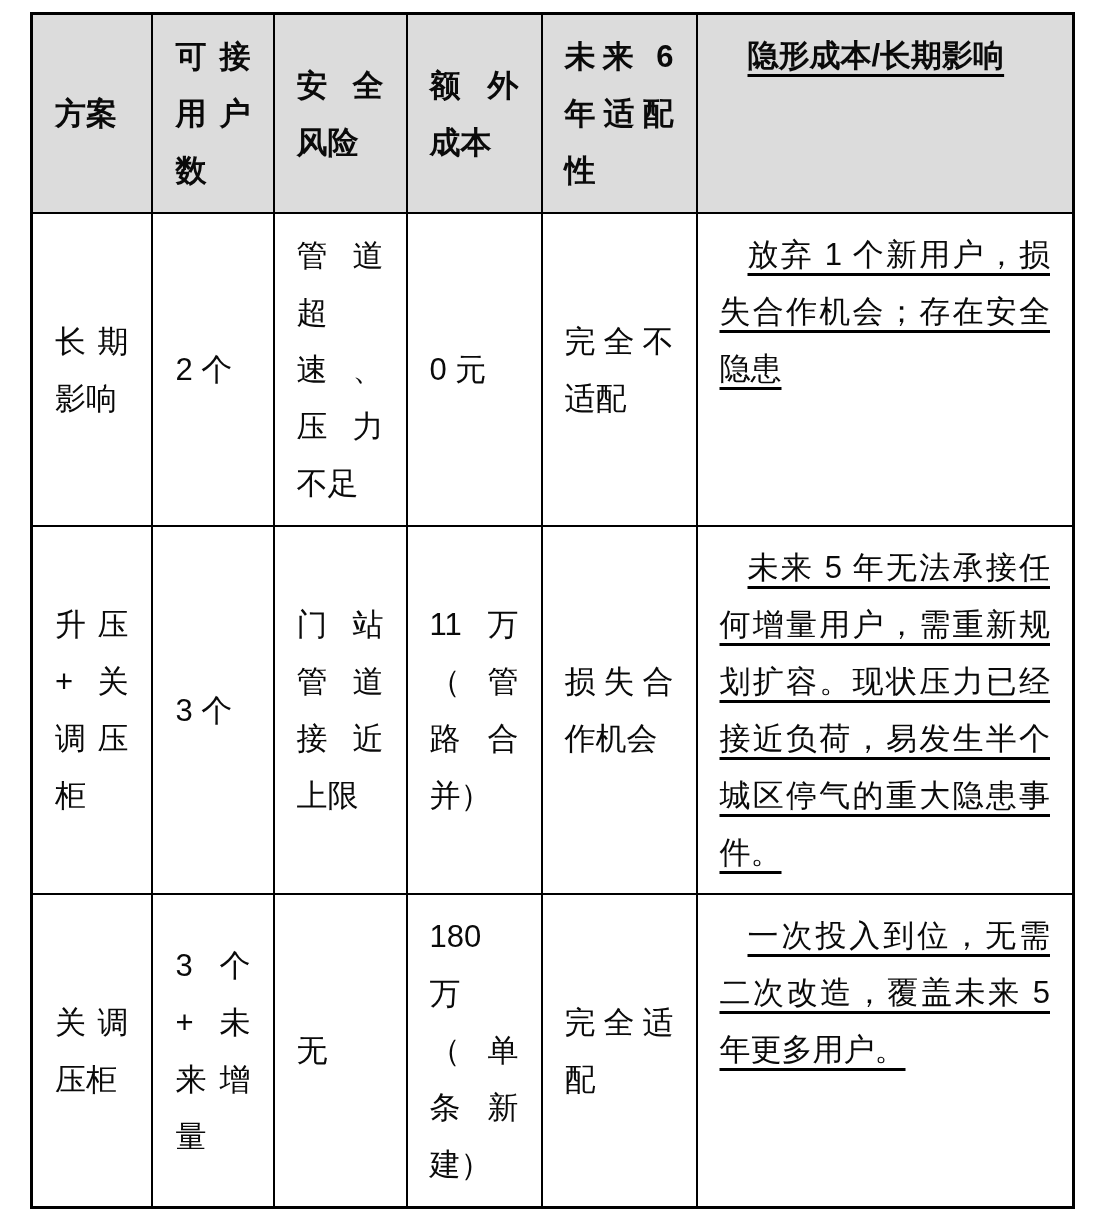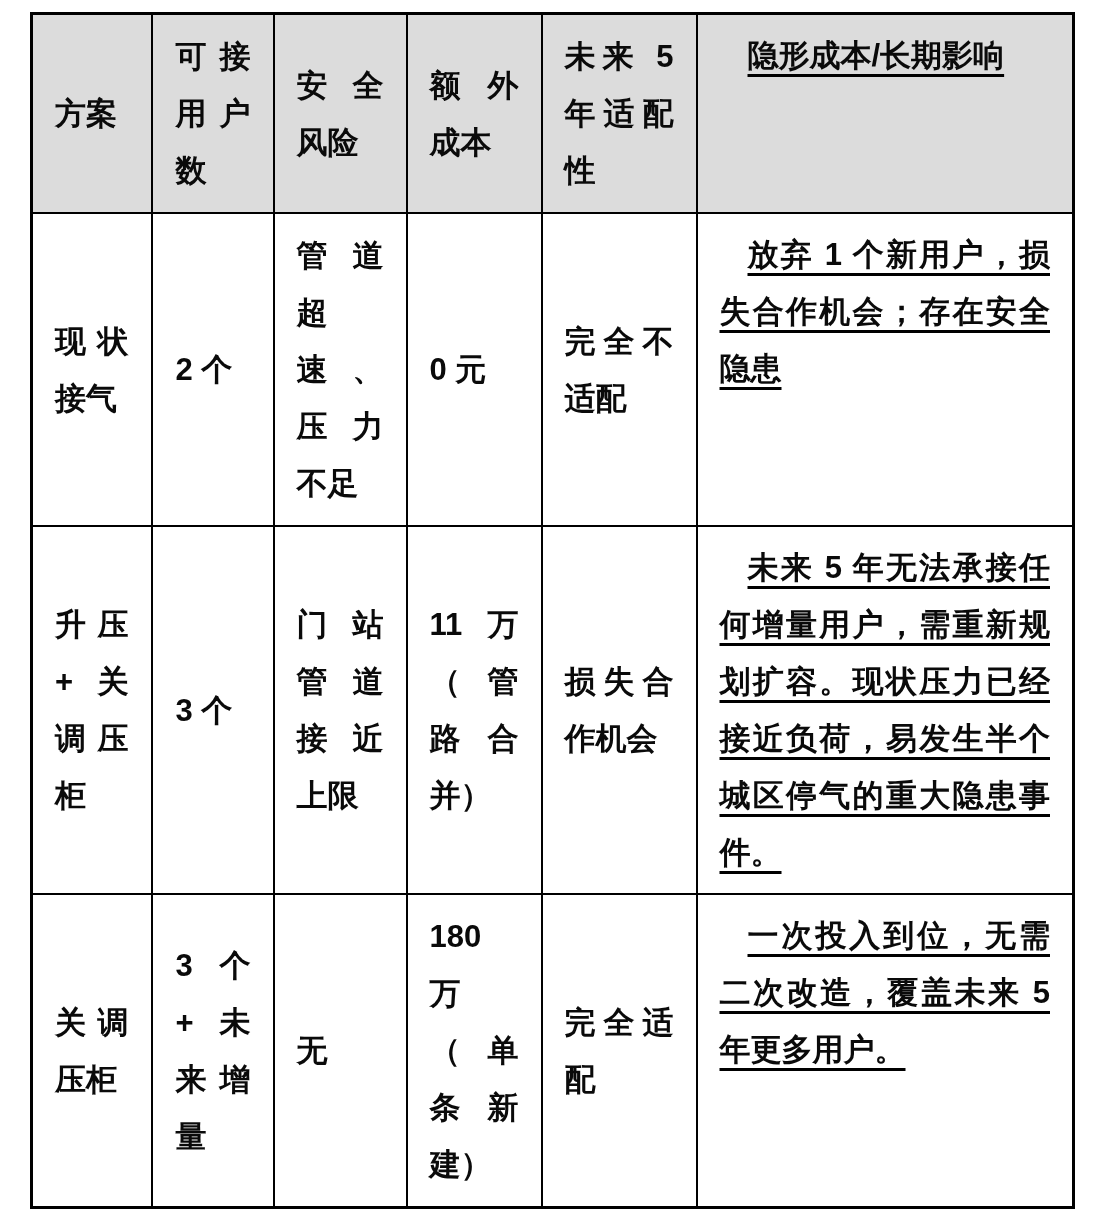--- a/index.html
+++ b/index.html
@@ -20,21 +20,21 @@
     border-collapse:collapse;
     table-layout:fixed;
     width:1042px;
     margin:12px 0 0 30px;
     border:3px solid var(--border);
   }
   .cmp th,.cmp td{
     border:2px solid var(--border);
     font-size:31px;
     line-height:57px;
-    font-weight:700;
+    font-weight:400;
     text-align:justify;
     vertical-align:middle;
     padding:13px 22px;
     color:var(--text);
     overflow-wrap:break-word;
     line-break:strict;
   }
   .cmp th{
     background:var(--header-bg);
     font-weight:700;
@@ -71,27 +71,27 @@
       <col class="c4">
       <col class="c5">
       <col class="c6">
   </colgroup>
   <thead>
     <tr>
       <th class="c1">方案</th>
       <th class="c2">可接用户数</th>
       <th class="c3">安全风险</th>
       <th class="c4">额外成本</th>
-      <th class="c5">未来 5 年适配性</th>
+      <th class="c5">未来 6 年适配性</th>
       <th class="c6"><span class="underline-text">隐形成本/长期影响</span></th>
     </tr>
   </thead>
   <tbody>
     <tr>
-      <td class="c1">现状接气</td>
+      <td class="c1">长期影响</td>
       <td class="c2">2 个</td>
       <td class="c3">管道超速、压力不足</td>
       <td class="c4">0 元</td>
       <td class="c5">完全不适配</td>
       <td class="c6"><span class="underline-text">放弃 1 个新用户，损失合作机会；存在安全隐患</span></td>
     </tr>
     <tr>
       <td class="c1">升压+关调压柜</td>
       <td class="c2">3 个</td>
       <td class="c3">门站管道接近上限</td>

